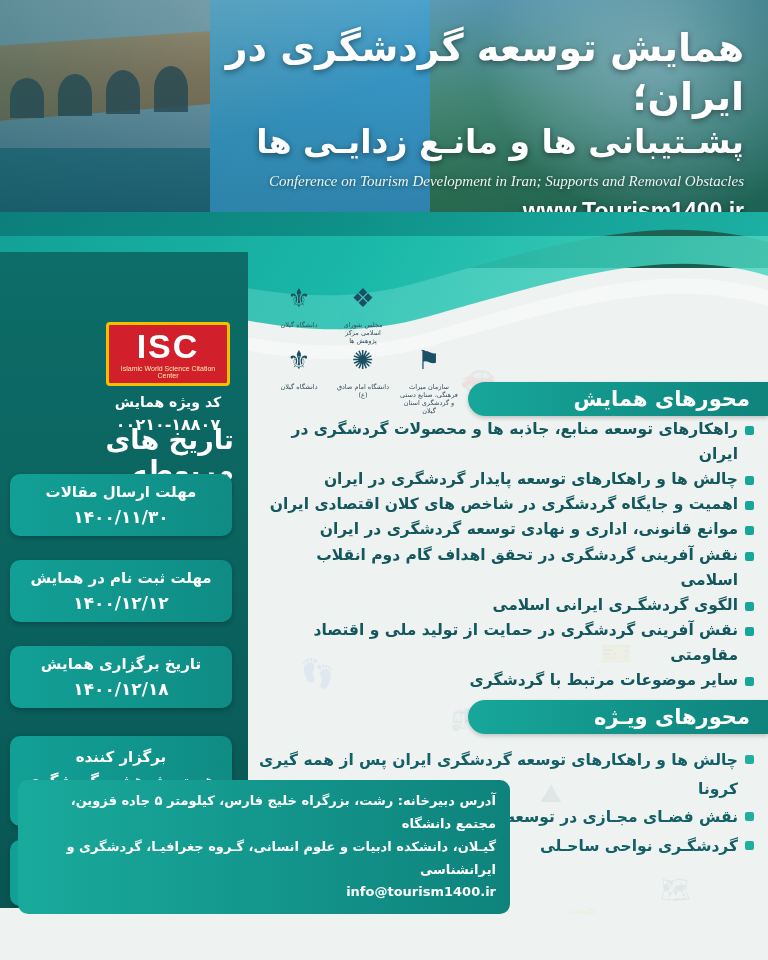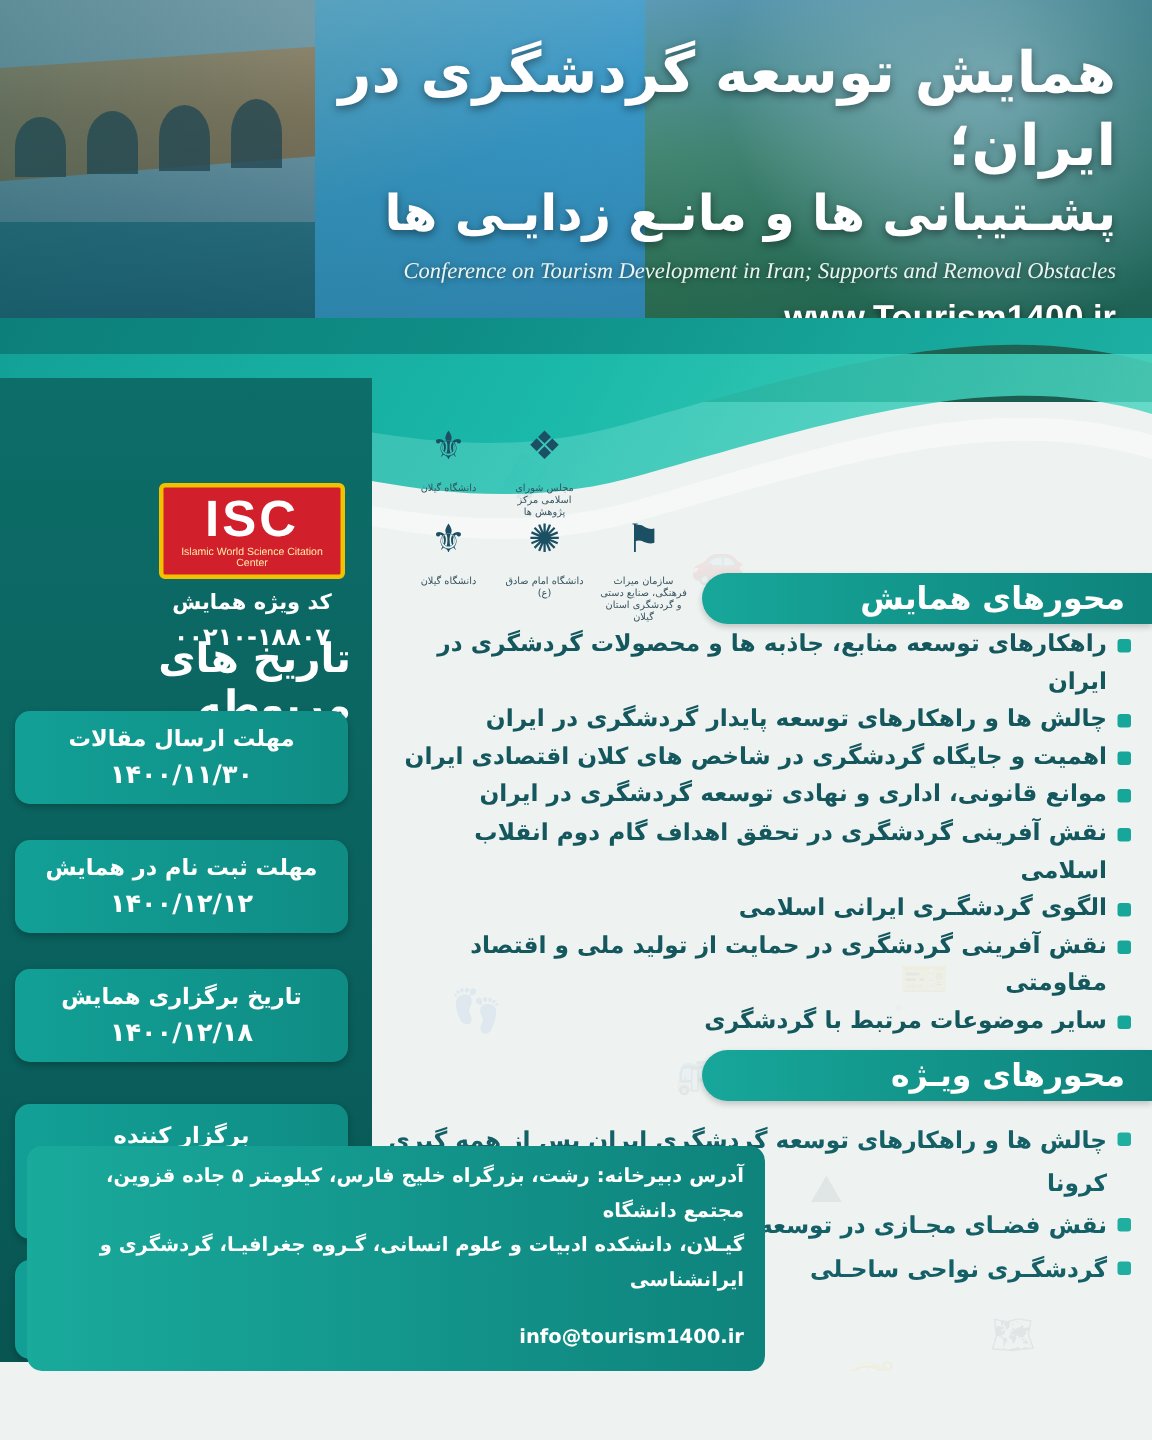--- a/index.html
+++ b/index.html
@@ -186,21 +186,21 @@
   }
   .special .topic:before{background:#1fae9f;}
   .special{color:#156066;}
 
   .footer{
     position:absolute;right:258px;bottom:46px;width:492px;
     background:linear-gradient(to left,#0e837c,#19aa9c);
     border-radius:10px;color:#fff;padding:10px 14px;box-sizing:border-box;
     font-size:13px;line-height:1.75;text-align:right;font-weight:bold;
   }
-  .footer .mail{direction:ltr;text-align:right;font-size:13px;margin-top:16px;}
+  .footer .mail{direction:ltr;text-align:right;font-size:13px;}
 
   .bottom-strip{
     position:absolute;left:0;bottom:0;width:768px;height:46px;background:#eef3f2;
   }
 </style>
 </head>
 <body>
 
 <div class="poster">
 

